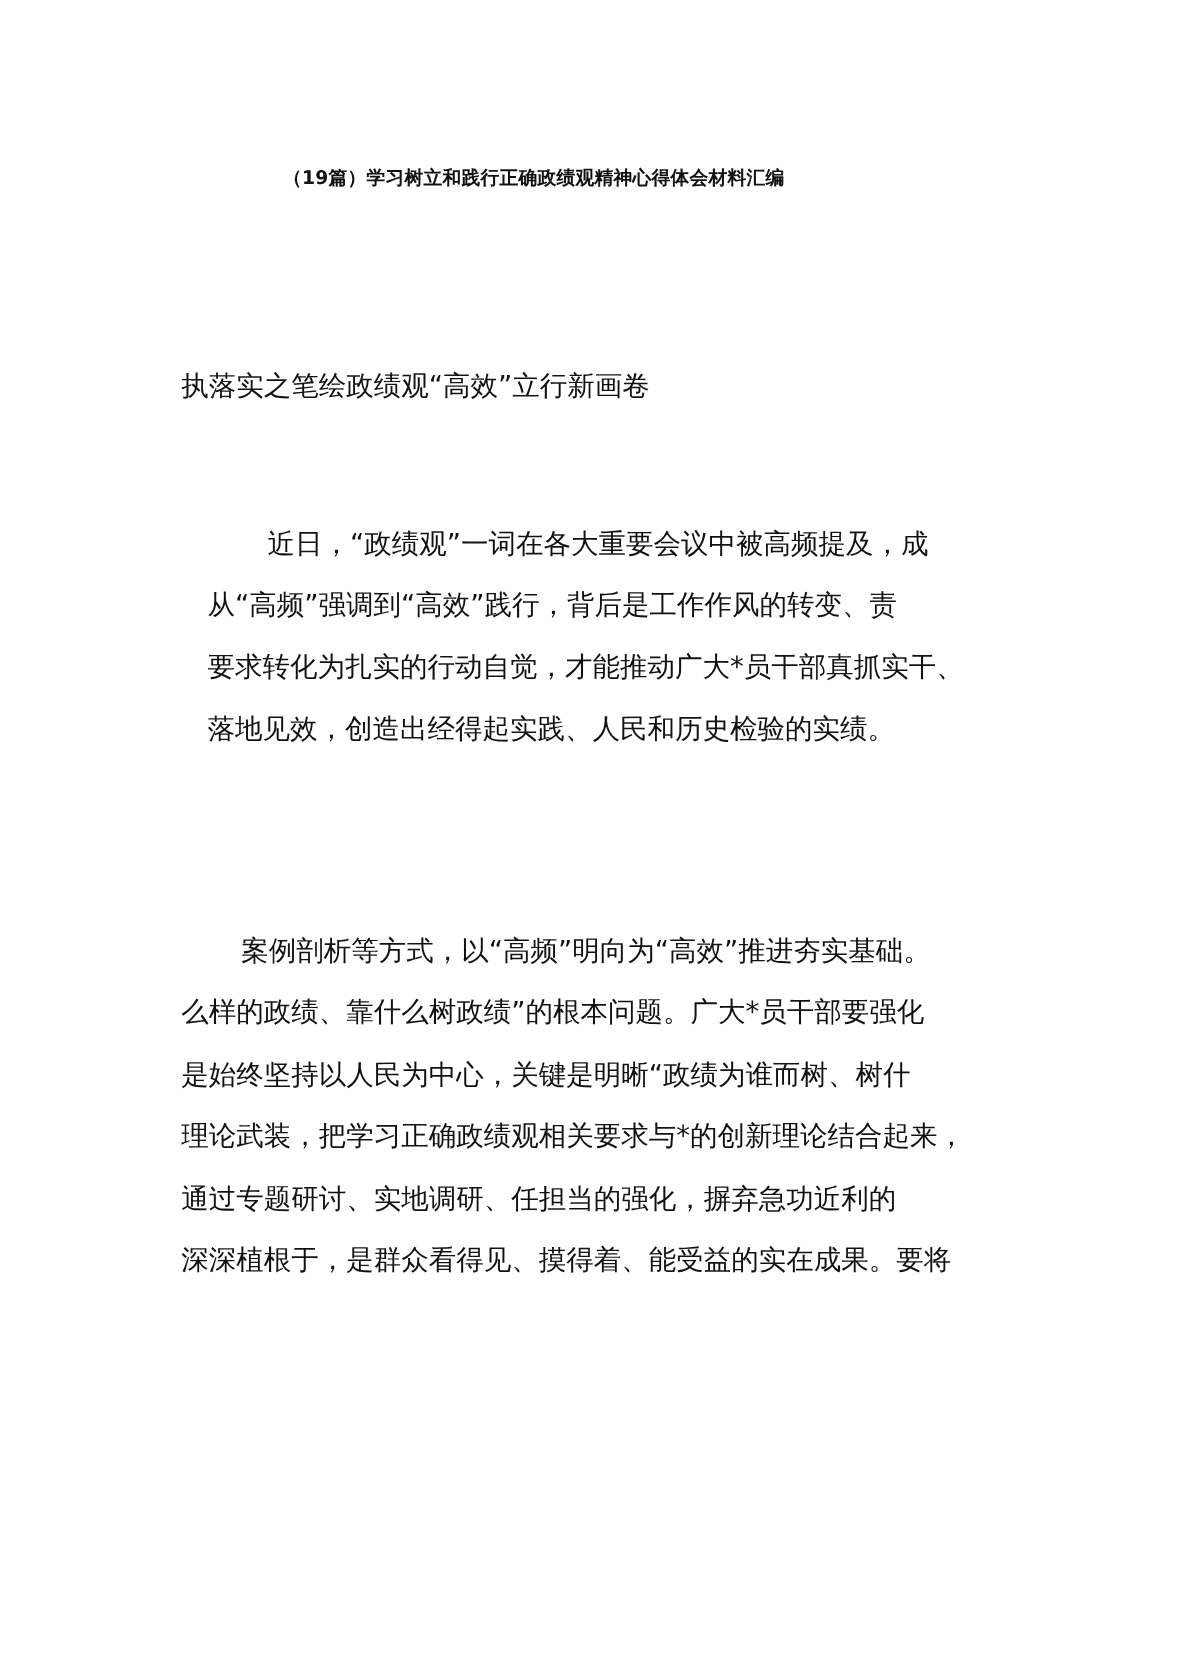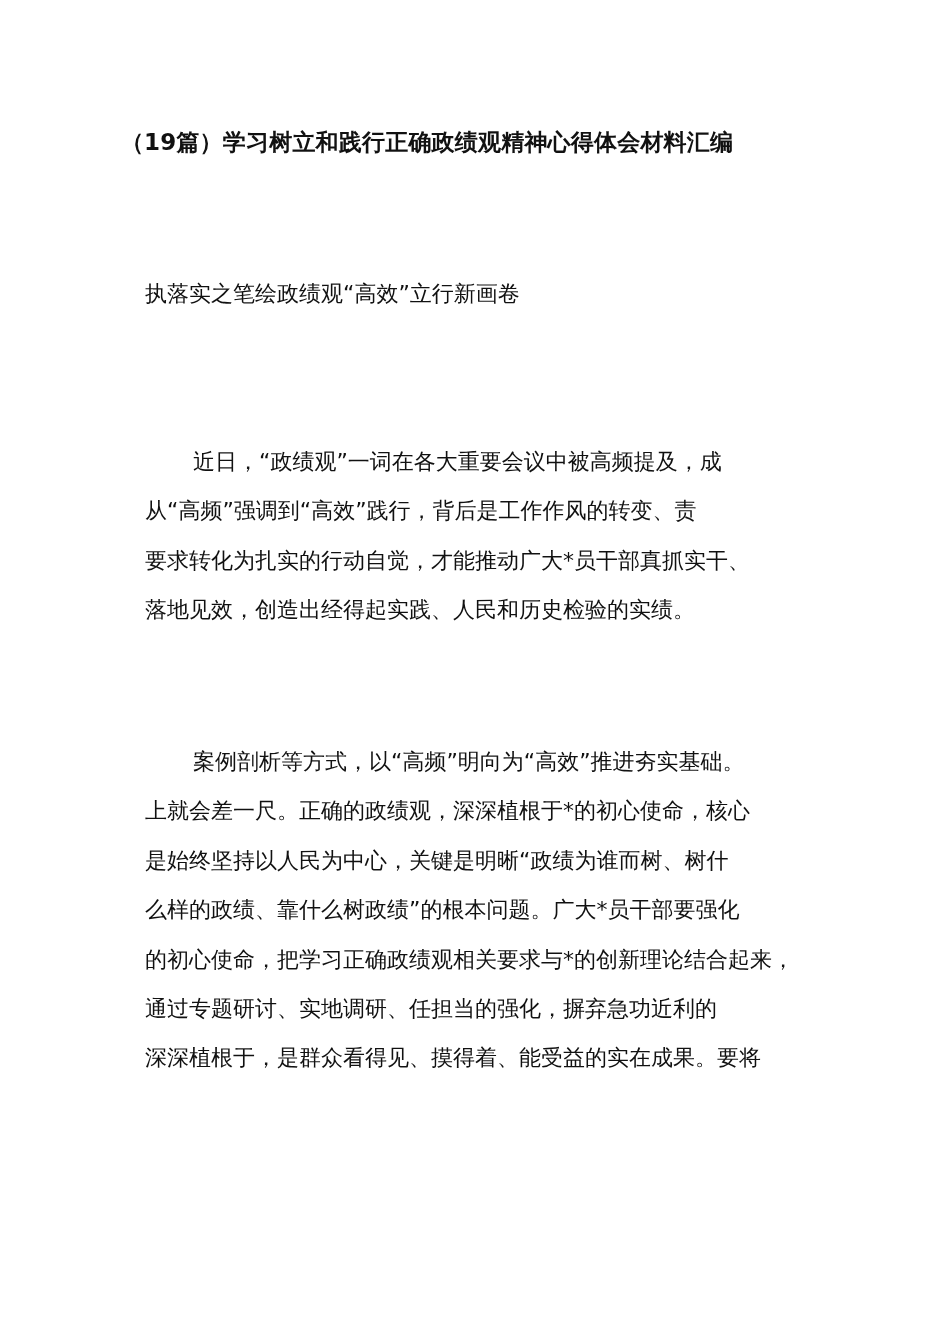--- a/index.html
+++ b/index.html
@@ -21,70 +21,69 @@
       width: 950px;
       height: 1344px;
       background: #ffffff;
     }
     .doc-title {
       position: absolute;
       top: 124px;
       left: 0;
       width: 854px;
       text-align: center;
-      font-size: 23px;
+      font-size: 15px;
       font-weight: bold;
       line-height: 36px;
       letter-spacing: 0.2px;
       white-space: nowrap;
     }
     .section-heading {
       position: absolute;
-      top: 276px;
+      top: 292px;
       left: 145px;
       font-size: 22px;
       line-height: 36px;
       white-space: nowrap;
     }
     .paragraph {
       position: absolute;
       left: 145px;
       width: 680px;
       font-size: 22px;
     }
     .line {
       height: 49.4px;
       line-height: 36px;
       white-space: nowrap;
     }
     .line.indent {
       padding-left: 48px;
     }
-    #para-1 { top: 444px; }
+    #para-1 { top: 418px; margin-left: 21px; }
     #para-2 { top: 744px; }
   </style>
 </head>
 <body>
 
 <div class="page">
 
   <div class="doc-title">（19篇）学习树立和践行正确政绩观精神心得体会材料汇编</div>
 
   <div class="section-heading">执落实之笔绘政绩观“高效”立行新画卷</div>
 
   <div class="paragraph" id="para-1">
     <div class="line indent">近日，“政绩观”一词在各大重要会议中被高频提及，成</div>
     <div class="line">从“高频”强调到“高效”践行，背后是工作作风的转变、责</div>
     <div class="line">要求转化为扎实的行动自觉，才能推动广大*员干部真抓实干、</div>
     <div class="line">落地见效，创造出经得起实践、人民和历史检验的实绩。</div>
   </div>
 
   <div class="paragraph" id="para-2">
     <div class="line indent">案例剖析等方式，以“高频”明向为“高效”推进夯实基础。</div>
-    <div class="line">上就会差一尺。正确的政绩观，深深植根于*的初心使命，核心</div>
+    <div class="line">么样的政绩、靠什么树政绩”的根本问题。广大*员干部要强化</div>
     <div class="line">是始终坚持以人民为中心，关键是明晰“政绩为谁而树、树什</div>
-    <div class="line">么样的政绩、靠什么树政绩”的根本问题。广大*员干部要强化</div>
-    <div class="line">的初心使命，把学习正确政绩观相关要求与*的创新理论结合起来，</div>
+    <div class="line">理论武装，把学习正确政绩观相关要求与*的创新理论结合起来，</div>
     <div class="line">通过专题研讨、实地调研、任担当的强化，摒弃急功近利的</div>
     <div class="line">深深植根于，是群众看得见、摸得着、能受益的实在成果。要将</div>
   </div>
 
 </div>
 
 </body></html>

